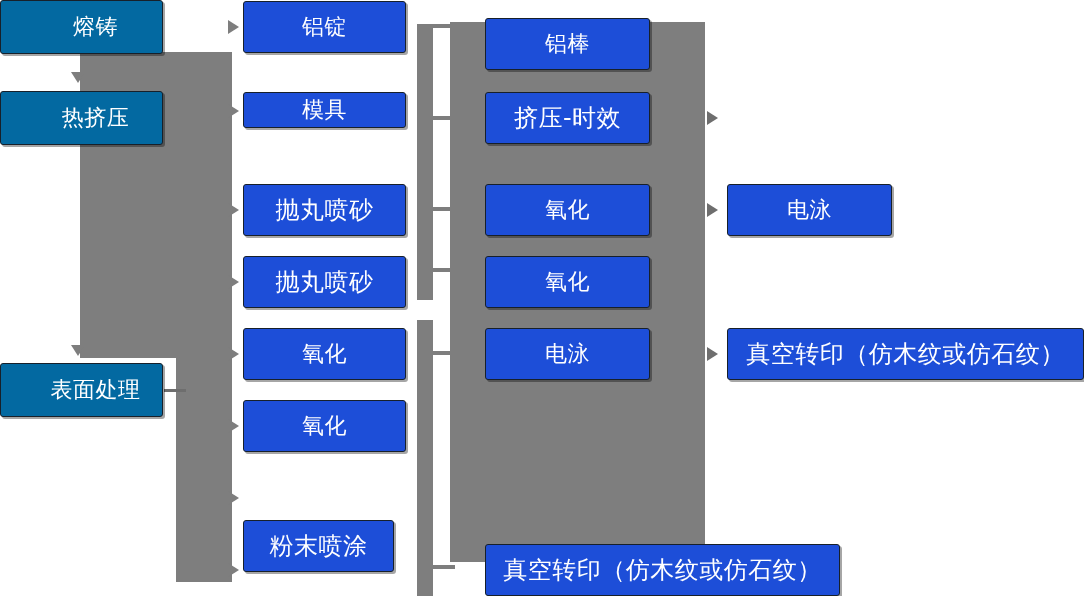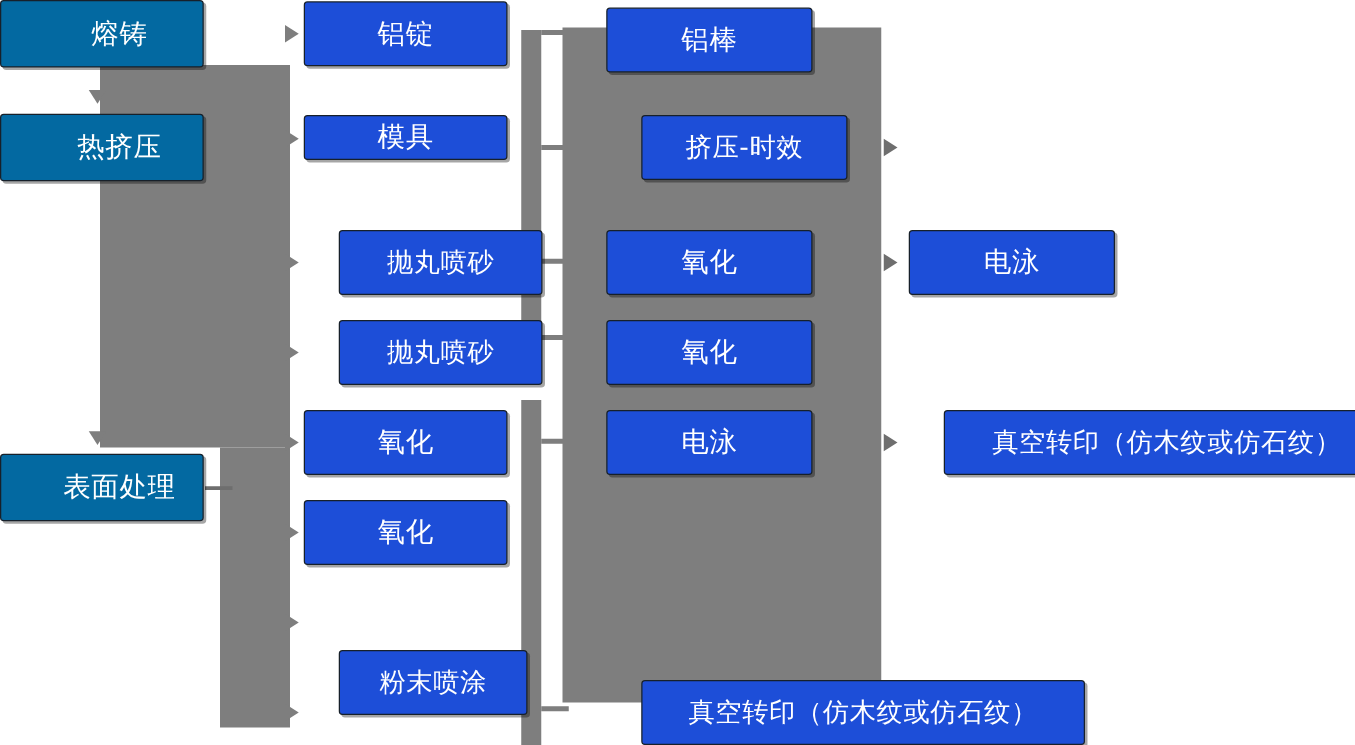--- a/index.html
+++ b/index.html
@@ -57,21 +57,21 @@
     color:#ffffff;
     border:1px solid #17202a;
     border-radius:3px;
     box-shadow:2px 2px 0 rgba(0,0,0,0.35);
     white-space:nowrap;
     letter-spacing:0.5px;
     user-select:none;
   }
   .node.dark{background:#0369a1;padding-left:28px;}
   .node.mid {background:#1d4ed8;}
-  .f21{font-size:21px;margin-left:28px;}
+  .f21{font-size:24px;}
   .f22{font-size:22px;}
 </style>
 </head>
 <body>
 
 <div id="canvas">
 
   <div class="band" style="left:80px;top:52px;width:152px;height:306px;"></div>
   <div class="band" style="left:176px;top:358px;width:56px;height:224px;"></div>
 
@@ -119,21 +119,21 @@
 
   <div class="node mid f21" style="left:243px;top:256px;width:163px;height:52px;">抛丸喷砂</div>
 
   <div class="node mid f22" style="left:243px;top:328px;width:163px;height:52px;">氧化</div>
 
   <div class="node mid f22" style="left:243px;top:400px;width:163px;height:52px;">氧化</div>
 
 
   <div class="node mid f21" style="left:243px;top:520px;width:151px;height:52px;">粉末喷涂</div>
 
-  <div class="node mid f22" style="left:485px;top:6px;width:165px;height:52px;">铝棒</div>
+  <div class="node mid f22" style="left:485px;top:18px;width:165px;height:52px;">铝棒</div>
 
   <div class="node mid f21" style="left:485px;top:92px;width:165px;height:52px;">挤压-时效</div>
 
   <div class="node mid f22" style="left:485px;top:184px;width:165px;height:52px;">氧化</div>
 
   <div class="node mid f22" style="left:485px;top:256px;width:165px;height:52px;">氧化</div>
 
   <div class="node mid f22" style="left:485px;top:328px;width:165px;height:52px;">电泳</div>
 
   <div class="node mid f21" style="left:485px;top:544px;width:355px;height:52px;">真空转印（仿木纹或仿石纹）</div>

